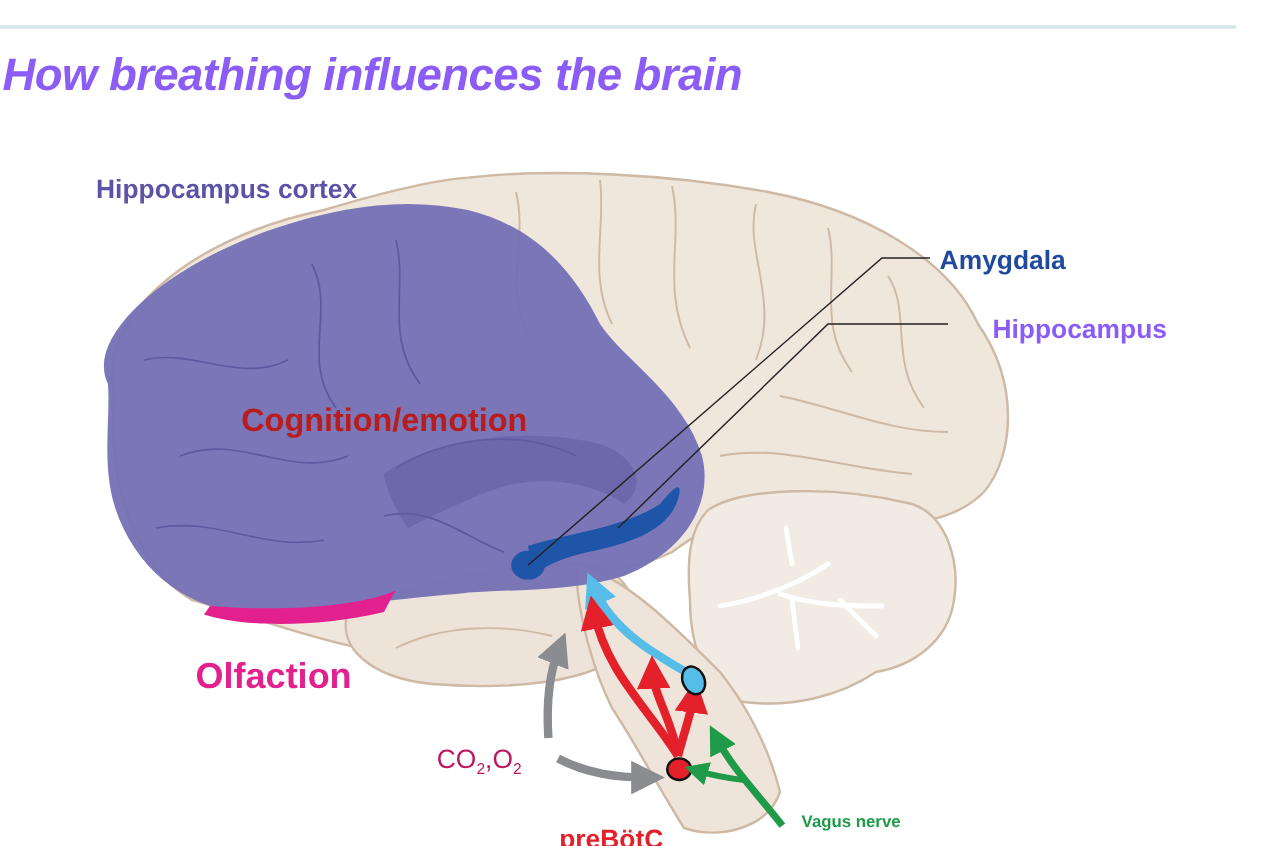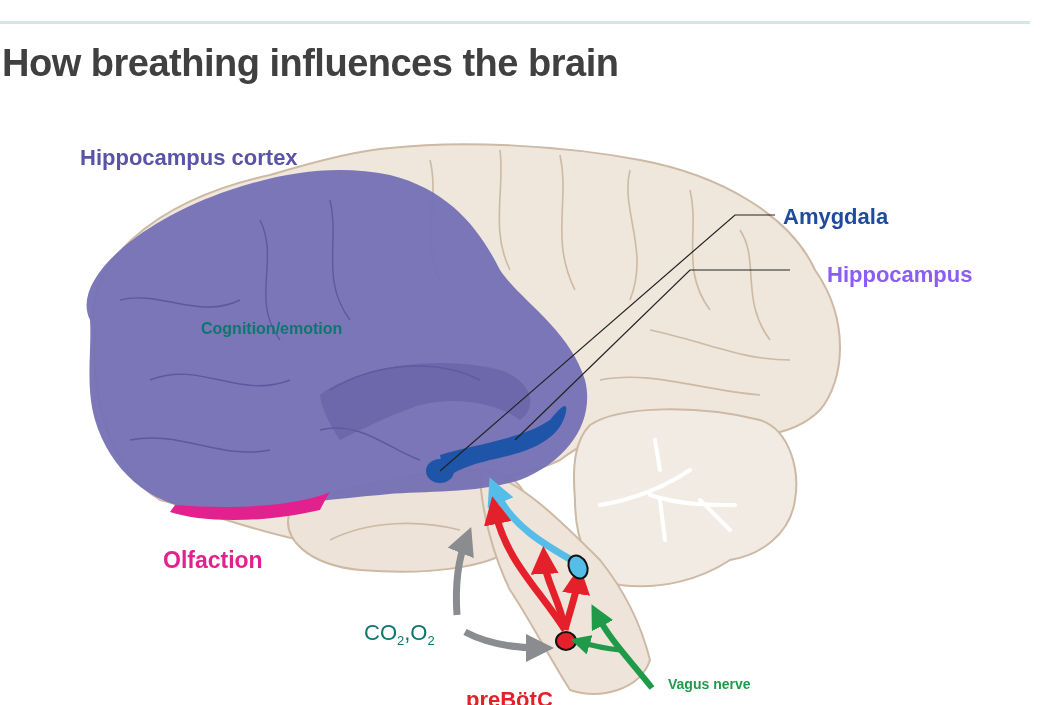--- a/index.html
+++ b/index.html
@@ -1,28 +1,28 @@
 <!DOCTYPE html>
 <html><head>
 <meta charset="utf-8">
 <style>
   html, body { margin: 0; padding: 0; background: #ffffff; }
   body { width: 1054px; height: 705px; position: relative; overflow: hidden;
          font-family: "Liberation Sans", sans-serif; }
   .top-rule { position: absolute; left: 0; top: 21px; width: 1030px; height: 3px; background: #d3e6ea; }
   .title { position: absolute; left: 2px; top: 42px; font-size: 38px; font-weight: bold;
-           color: #404040; letter-spacing: -0.5px; margin: 0; }
+           color: #8b5cf6; letter-spacing: -0.5px; margin: 0; font-style: italic; }
   svg.figure { position: absolute; left: 0; top: 0; }
   .lbl { position: absolute; font-weight: bold; white-space: nowrap; }
   .lbl-pfc { left: 80px; top: 145px; font-size: 22px; color: #5b54a6; }
-  .lbl-cog { left: 201px; top: 320px; font-size: 16px; color: #0f766e; }
+  .lbl-cog { left: 201px; top: 335px; font-size: 27px; color: #b91c1c; }
   .lbl-amy { left: 783px; top: 204px; font-size: 22px; color: #1f4a9e; }
   .lbl-hip { left: 798px; top: 262px; font-size: 22px; color: #8b5cf6; margin-left: 29px; }
-  .lbl-olf { left: 163px; top: 547px; font-size: 23px; color: #e3218e; }
-  .lbl-gas { left: 364px; top: 620px; font-size: 22px; color: #0f766e; font-weight: normal; }
+  .lbl-olf { left: 163px; top: 547px; font-size: 30px; color: #e3218e; }
+  .lbl-gas { left: 364px; top: 620px; font-size: 22px; color: #be185d; font-weight: normal; }
   .lbl-gas sub { font-size: 13px; }
   .lbl-pre { left: 466px; top: 676px; font-size: 22px; color: #e4202a; margin-top: 11px; }
   .lbl-vag { left: 668px; top: 676px; font-size: 14px; color: #1f9a48; }
 </style>
 </head>
 <body>
 
 <div class="top-rule"></div>
 <h1 class="title">How breathing influences the brain</h1>
 

